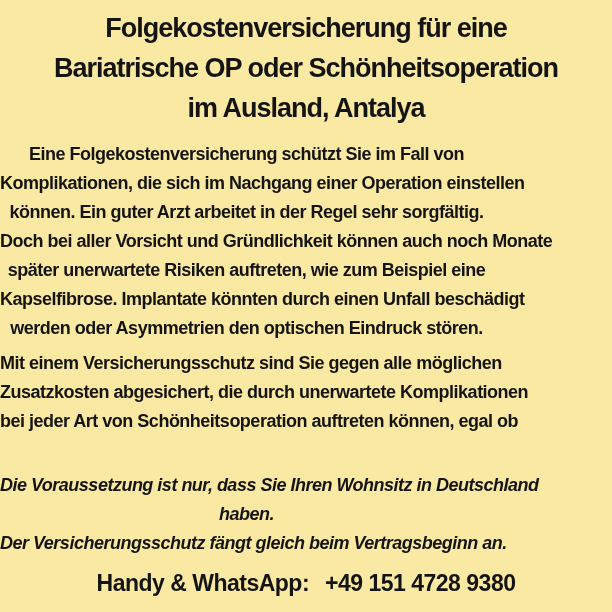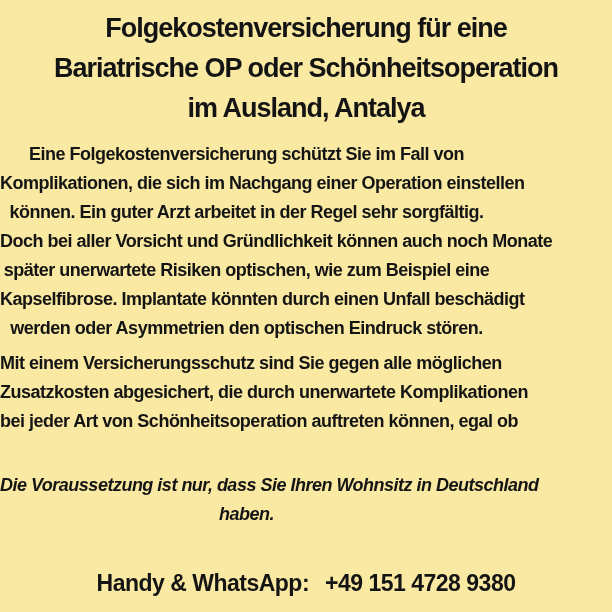--- a/index.html
+++ b/index.html
@@ -72,34 +72,35 @@
     <div class="line">Folgekostenversicherung für eine</div>
     <div class="line">Bariatrische OP oder Schönheitsoperation</div>
     <div class="line">im Ausland, Antalya</div>
   </div>
 
   <div class="para para-1">
     <div class="line">Eine Folgekostenversicherung schützt Sie im Fall von</div>
     <div class="line">Komplikationen, die sich im Nachgang einer Operation einstellen</div>
     <div class="line">können. Ein guter Arzt arbeitet in der Regel sehr sorgfältig.</div>
     <div class="line">Doch bei aller Vorsicht und Gründlichkeit können auch noch Monate</div>
-    <div class="line">später unerwartete Risiken optischen, wie zum Beispiel eine</div>
+    <div class="line">später unerwartete Risiken auftreten, wie zum Beispiel eine</div>
     <div class="line">Kapselfibrose. Implantate könnten durch einen Unfall beschädigt</div>
     <div class="line">werden oder Asymmetrien den optischen Eindruck stören.</div>
   </div>
 
   <div class="para para-2">
     <div class="line">Mit einem Versicherungsschutz sind Sie gegen alle möglichen</div>
     <div class="line">Zusatzkosten abgesichert, die durch unerwartete Komplikationen</div>
     <div class="line">bei jeder Art von Schönheitsoperation auftreten können, egal ob</div>
   </div>
 
   <div class="para para-3">
     <div class="line">Die Voraussetzung ist nur, dass Sie Ihren Wohnsitz in Deutschland</div>
     <div class="line">haben.</div>
+    <div class="line">Der Versicherungsschutz fängt gleich beim Vertragsbeginn an.</div>
   </div>
 
   <div class="contact">
     <span>Handy &amp; WhatsApp:</span>
     <span>+49 151 4728 9380</span>
   </div>
 
 </div>
 
 </body></html>

